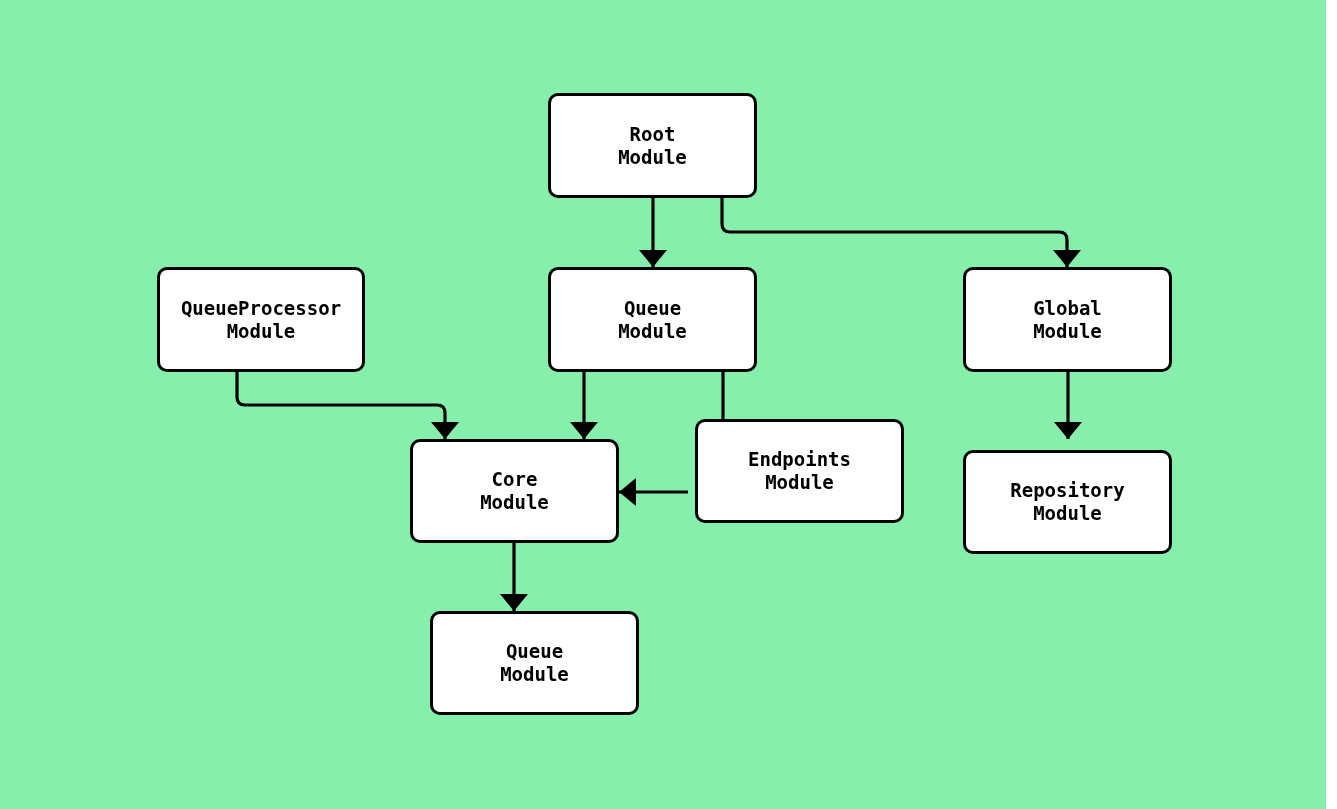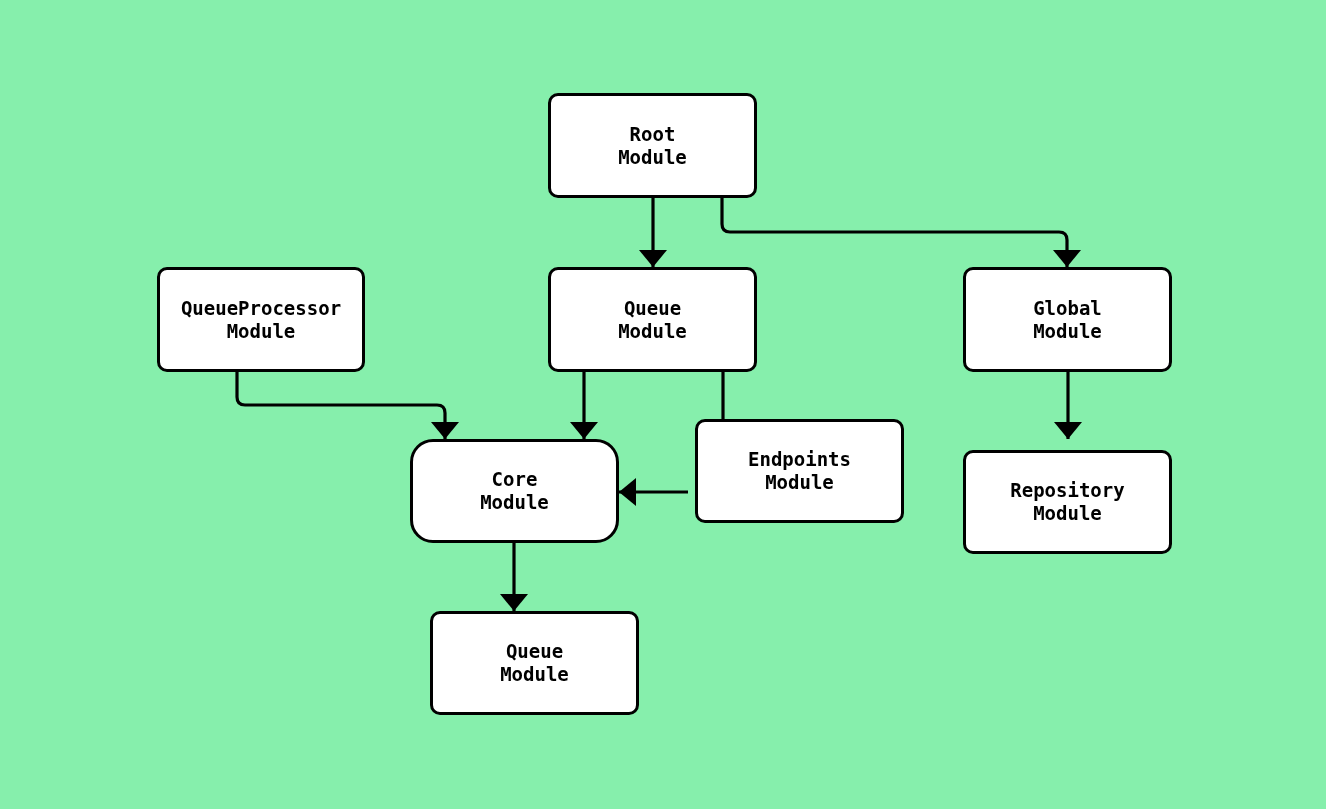--- a/index.html
+++ b/index.html
@@ -78,21 +78,21 @@
 Module</span>
     </div>
     <div class="node" style="left: 548px; top: 267px; width: 209px; height: 105px;">
       <span class="node-label">Queue
 Module</span>
     </div>
     <div class="node" style="left: 963px; top: 267px; width: 209px; height: 105px;">
       <span class="node-label">Global
 Module</span>
     </div>
-    <div class="node" style="left: 410px; top: 439px; width: 209px; height: 104px; border-radius: 23px;">
+    <div class="node" style="left: 410px; top: 439px; width: 209px; height: 104px;">
       <span class="node-label">Core
 Module</span>
     </div>
     <div class="node" style="left: 688px; top: 419px; width: 209px; height: 104px; margin-left: 7px;">
       <span class="node-label">Endpoints
 Module</span>
     </div>
     <div class="node" style="left: 963px; top: 450px; width: 209px; height: 104px;">
       <span class="node-label">Repository
 Module</span>

